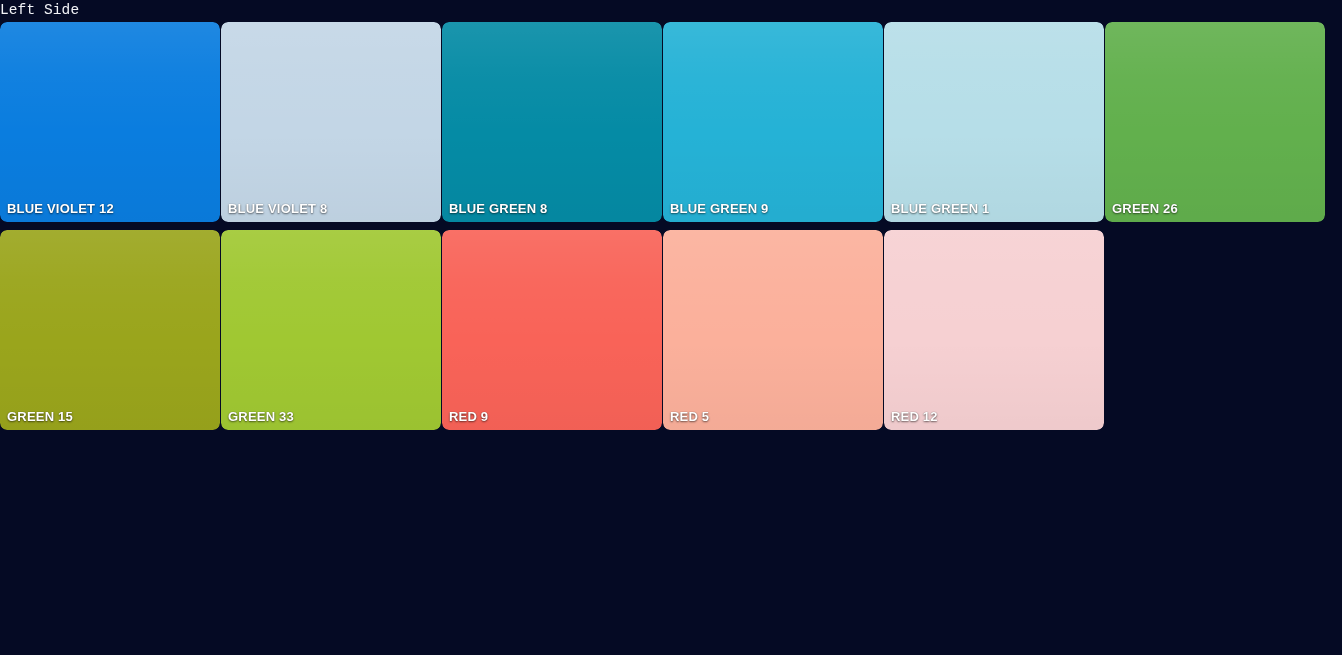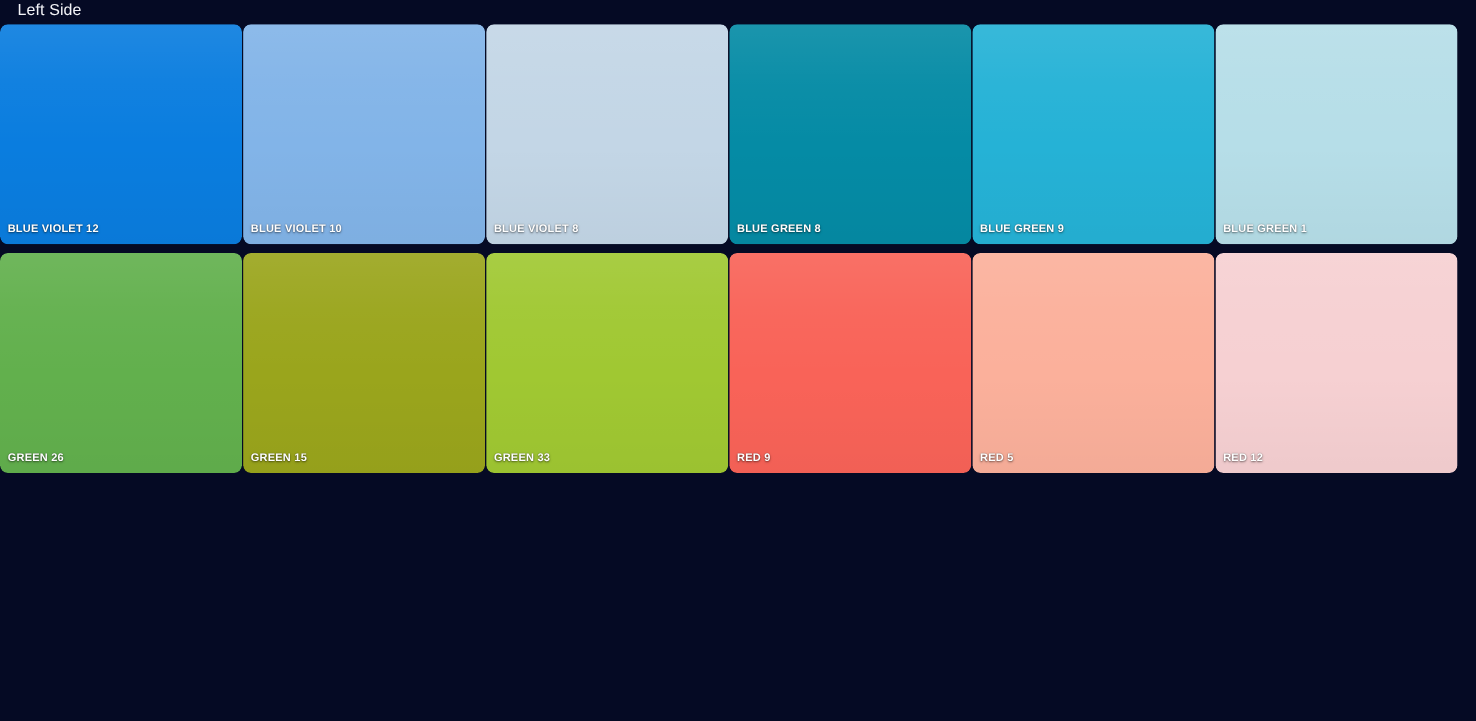--- a/index.html
+++ b/index.html
@@ -16,28 +16,29 @@
   }
   #app {
     position: relative;
     width: 1342px;
     height: 655px;
     background: #050a24;
     box-sizing: border-box;
   }
   .panel-title {
     position: absolute;
-    left: 16px;
+    left: 0;
     top: 1px;
     font-size: 14.5px;
     line-height: 18px;
     color: #f2f3f7;
     font-weight: 400;
     letter-spacing: 0.1px;
     white-space: nowrap;
+    font-family: Liberation Mono, monospace;
   }
   .swatch-grid {
     position: absolute;
     left: 0px;
     top: 22px;
     width: 1320px;
     height: 622px;
     display: grid;
     grid-template-columns: repeat(6, 1fr);
     grid-template-rows: repeat(3, 1fr);
@@ -65,46 +66,41 @@
         rgba(255,255,255,0.085) 0%,
         rgba(255,255,255,0.030) 26%,
         rgba(255,255,255,0.000) 55%,
         rgba(0,0,0,0.030) 100%);
     pointer-events: none;
   }
   .swatch-label {
     position: absolute;
     left: 7px;
     bottom: 6px;
-    font-size: 10px;
+    font-size: 13px;
     line-height: 15px;
     font-weight: 700;
     color: #ffffff;
     letter-spacing: 0.2px;
     text-shadow: 0 1px 2px rgba(0,0,0,0.55), 0 0 1px rgba(0,0,0,0.4);
     white-space: nowrap;
   }
 </style>
 </head>
 <body style="background-color: rgb(5, 10, 36);">
 
 <div id="app" style="background-color: rgb(5, 10, 36);">
 
   <div class="panel-title">Left Side</div>
 
   <div class="swatch-grid">
       <div class="swatch">
         <div class="fill" style="background-color: rgb(10, 125, 223);"></div>
         <div class="sheen"></div>
         <div class="swatch-label">BLUE VIOLET 12</div>
-      </div>
-      <div class="swatch">
-        <div class="fill" style="background-color: rgb(130, 180, 232);"></div>
-        <div class="sheen"></div>
-        <div class="swatch-label">BLUE VIOLET 10</div>
       </div>
       <div class="swatch">
         <div class="fill" style="background-color: rgb(195, 214, 230);"></div>
         <div class="sheen"></div>
         <div class="swatch-label">BLUE VIOLET 8</div>
       </div>
       <div class="swatch">
         <div class="fill" style="background-color: rgb(5, 139, 165);"></div>
         <div class="sheen"></div>
         <div class="swatch-label">BLUE GREEN 8</div>

